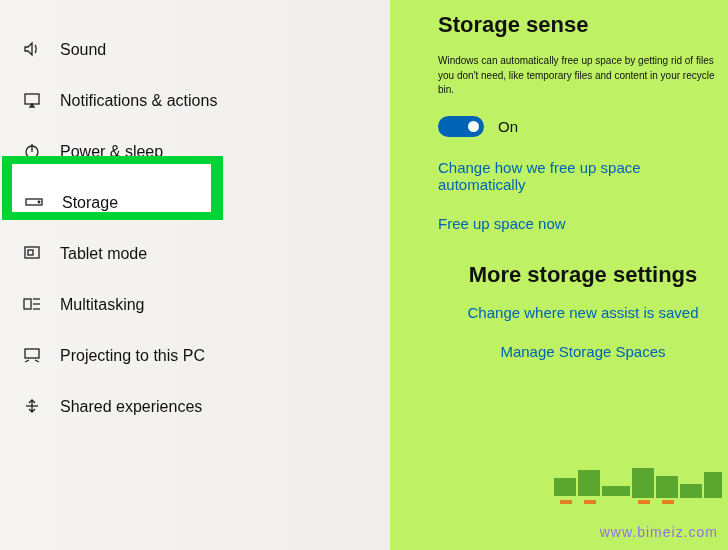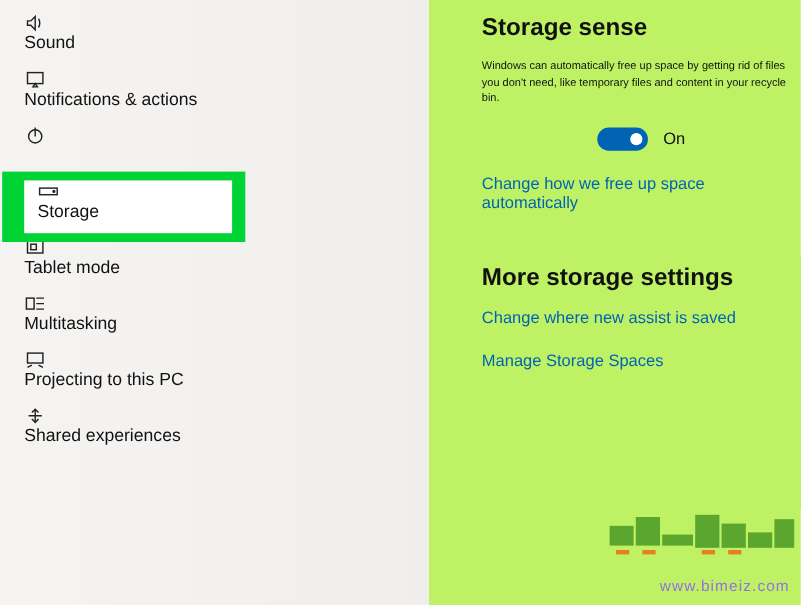--- a/index.html
+++ b/index.html
@@ -13,26 +13,25 @@
   }
   .sidebar {
     width: 390px;
     height: 550px;
     padding-top: 8px;
     background: linear-gradient(to right, #f5f4f3 0%, #efeeed 100%);
     border-right: 1px solid rgba(0,0,0,0.02);
   }
   .nav-item {
     display: flex;
-    align-items: flex-start;
+    align-items: flex-end;
     height: 48px;
     margin: 3px 0;
     padding-left: 22px;
     cursor: pointer;
-    flex-direction: column;
   }
   .nav-item .icon {
     width: 20px;
     height: 20px;
     display: inline-flex;
     align-items: center;
     justify-content: center;
     margin-right: 18px;
     color: #222;
   }
@@ -47,21 +46,21 @@
   .selected-wrap .highlight {
     position: absolute;
     top: -8px; left: -8px; right: 158px; bottom: -8px;
     background: #00d434;
     z-index: 0;
   }
   .nav-item.selected {
     position: relative;
     background: #ffffff;
     z-index: 1;
-    margin-left: 12px;
+    margin-left: 2px;
     margin-right: 170px;
     padding-left: 12px;
   }
   .main {
     flex: 1;
     padding: 12px 0 0 48px;
     background: #bef264;
   }
   .section-title {
     font-size: 22px;
@@ -73,21 +72,20 @@
     font-size: 10px;
     color: #111;
     line-height: 1.45;
     margin-bottom: 18px;
   }
   .toggle-row {
     display: flex;
     align-items: center;
     gap: 14px;
     margin-bottom: 22px;
-    justify-content: center;
   }
   .toggle {
     width: 46px;
     height: 21px;
     background: #0063b4;
     border-radius: 11px;
     position: relative;
   }
   .toggle::after {
     content: "";
@@ -102,21 +100,22 @@
     color: #111;
   }
   .link {
     display: block;
     font-size: 15px;
     color: #0063b4;
     margin-bottom: 22px;
     cursor: pointer;
   }
   .section2 {
-    margin-top: 46px;
+    margin-top: 30px;
+    text-align: center;
   }
   .watermark {
     position: absolute;
     right: 10px;
     bottom: 10px;
     font-size: 14px;
     color: #8b5cf6;
     letter-spacing: 1px;
     opacity: 0.85;
   }
@@ -156,20 +155,21 @@
   </div>
 
 
   <div class="nav-item">
     <span class="icon">
       <svg width="20" height="20" viewBox="0 0 20 20" fill="none" stroke="#222" stroke-width="1.3">
         <circle cx="10" cy="11" r="6"></circle>
         <line x1="10" y1="3" x2="10" y2="11"></line>
       </svg>
     </span>
+    <span class="label">Power &amp; sleep</span>
   </div>
 
   <div class="selected-wrap">
     <div class="highlight"></div>
     <div class="nav-item selected">
       <span class="icon">
         <svg width="20" height="20" viewBox="0 0 20 20" fill="none" stroke="#222" stroke-width="1.3">
           <rect x="2" y="7" width="16" height="6"></rect>
           <circle cx="15" cy="10" r="0.8" fill="#222"></circle>
         </svg>
@@ -228,20 +228,21 @@
   <div class="section-title">Storage sense</div>
 
   <div class="desc">Windows can automatically free up space by getting rid of files you don't need, like temporary files and content in your recycle bin.</div>
 
   <div class="toggle-row">
     <div class="toggle"></div>
     <span class="toggle-label">On</span>
   </div>
 
   <a class="link">Change how we free up space automatically</a>
+  <a class="link">Free up space now</a>
 
   <div class="section2">
     <div class="section-title">More storage settings</div>
     <a class="link">Change where new assist is saved</a>
     <a class="link">Manage Storage Spaces</a>
   </div>
 
 </div>
 
 <svg class="logo-decor" viewBox="0 0 170 58">

